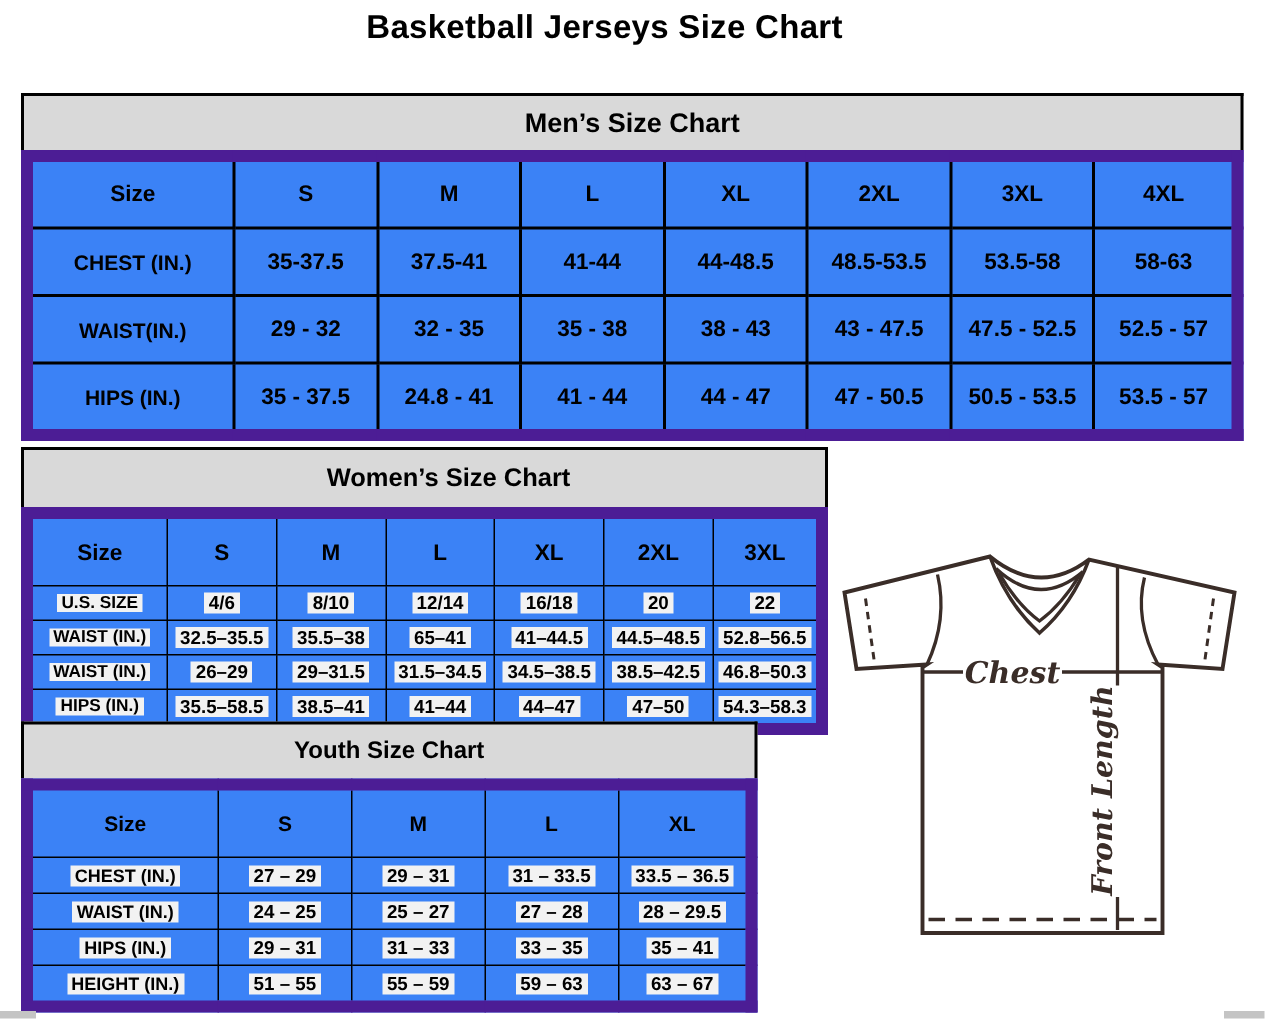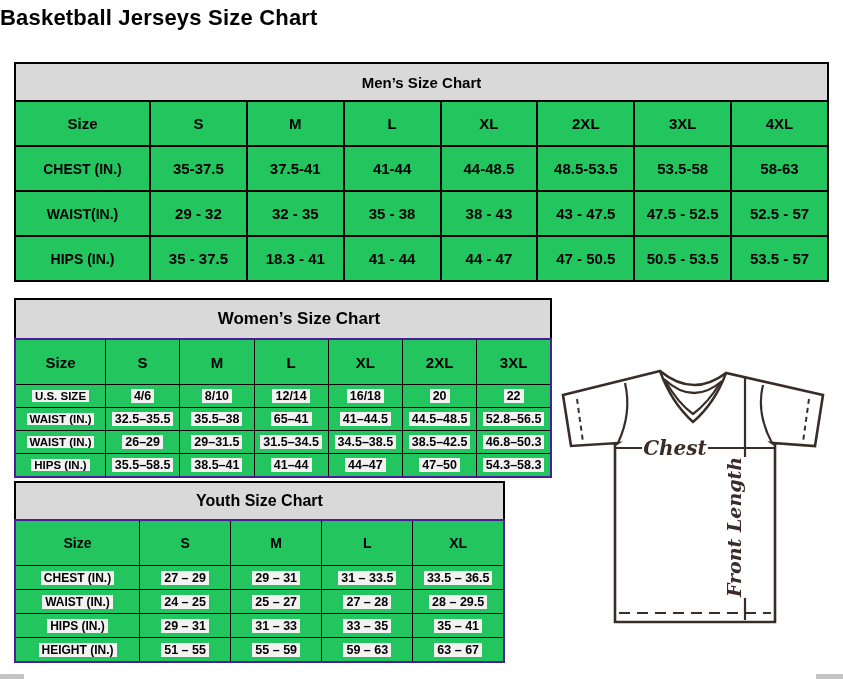--- a/index.html
+++ b/index.html
@@ -3,35 +3,35 @@
 <meta charset="utf-8">
 <style>
   html,body{margin:0;padding:0;}
   body{
     width:843px;height:679px;position:relative;overflow:hidden;
     background:#ffffff;color:#000;
     font-family:"Liberation Sans",sans-serif;
   }
   .page-title{
     position:absolute;top:5px;left:0;width:806px;
-    text-align:left;font-size:22px;font-weight:bold;letter-spacing:.2px;
+    text-align:center;font-size:22px;font-weight:bold;letter-spacing:.2px;
   }
   .tablewrap{position:absolute;}
   .band{
     background:#d9d9d9;border:2px solid #000;border-bottom:none;
     display:flex;align-items:center;justify-content:center;
     font-weight:bold;box-sizing:border-box;width:100%;
   }
-  table{border-collapse:collapse;table-layout:fixed;background:#22c55e;border:2px solid #4c1d95;width:100%;}
+  table{border-collapse:collapse;table-layout:fixed;background:#3b82f6;border:8px solid #4c1d95;width:100%;}
   th,td{
     border:1px solid #000;text-align:center;vertical-align:middle;
     font-weight:bold;padding:0;overflow:hidden;white-space:nowrap;
   }
   
-  .mens .band{height:38px;font-size:15px;}
+  .mens .band{height:38px;font-size:18px;}
   .mens th,.mens td{border:2px solid #000;height:43px;font-size:15px;}
   .mens th:first-child{width:133px;}
   .mens td:first-child{font-size:14px;}
   
   .womens .band{height:40px;font-size:17px;padding-left:32px;}
   .womens th{height:44px;font-size:15px;}
   .womens td{height:22px;font-size:12.5px;}
   .womens th:first-child{width:89px;}
   .womens td:first-child{font-size:11.5px;}
   
@@ -86,21 +86,21 @@
           <td>32 - 35</td>
           <td>35 - 38</td>
           <td>38 - 43</td>
           <td>43 - 47.5</td>
           <td>47.5 - 52.5</td>
           <td>52.5 - 57</td>
         </tr>
         <tr>
           <td>HIPS (IN.)</td>
           <td>35 - 37.5</td>
-          <td>18.3 - 41</td>
+          <td>24.8 - 41</td>
           <td>41 - 44</td>
           <td>44 - 47</td>
           <td>47 - 50.5</td>
           <td>50.5 - 53.5</td>
           <td>53.5 - 57</td>
         </tr>
       </tbody>
     </table>
 </section>
 

